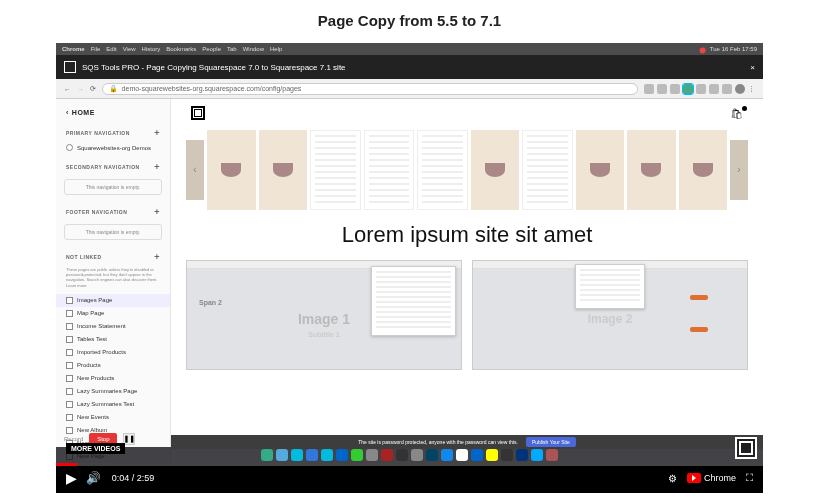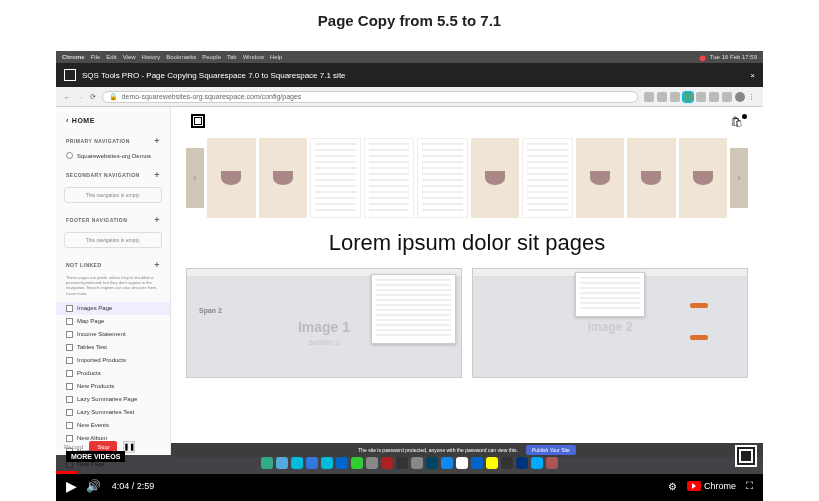--- a/index.html
+++ b/index.html
@@ -1,18 +1,18 @@
 <!DOCTYPE html>
 <html><head>
 <meta charset="utf-8">
 <style>
 * { box-sizing: border-box; margin: 0; padding: 0; }
 body { font-family: -apple-system, BlinkMacSystemFont, "Segoe UI", Helvetica, Arial, sans-serif; background: #fff; width: 819px; }
 .page-title { text-align: center; font-weight: 700; font-size: 15px; padding: 12px 0 14px; color: #222; }
-.video-frame { position: relative; width: 707px; height: 450px; background: #0c4a6e; margin: 8px auto; }
+.video-frame { position: relative; width: 707px; height: 450px; background: #0c4a6e; margin: 0 auto; }
 .screencast { position: absolute; inset: 0; bottom: 30px; background: #e1e2e6; }
 .mac-menubar { height: 12px; background: #4c4c4e; display:flex; align-items:center; gap:6px; padding:0 6px; font-size:6px; color:#ddd;}
 .mac-menubar .right { margin-left:auto; display:flex; gap:4px; align-items:center;}
 .mac-menubar span { white-space:nowrap;}
 .wysiwyg-banner { height:24px; background:#222; color:#fff; display:flex; align-items:center; padding:0 8px; font-size:8px; gap:6px;}
 .wysiwyg-banner .close { margin-left:auto;}
 .browser-chrome { height:20px; background:#f1f1f1; border-bottom:1px solid #ccc; display:flex; align-items:center; padding:0 8px; gap:6px; font-size:7px; color:#555;}
 .addr-bar { flex:1; height:12px; background:#fff; border:1px solid #ccc; border-radius:10px; display:flex; align-items:center; padding:0 6px; color:#666;}
 .ext-icons { display:flex; gap:3px; align-items:center;}
 .ext-icons .ico {width:10px; height:10px; background:#bbb; border-radius:2px;}
@@ -246,21 +246,21 @@
               </div>
             <div class="g-tile">
                 <div class="cup"></div>
               </div>
             <div class="g-tile">
                 <div class="cup"></div>
               </div>
           </div>
           <div class="g-arrow">›</div>
         </div>
-        <div class="hero-text">Lorem ipsum dolor sit pages</div>
+        <div class="hero-text">Lorem ipsum site sit amet</div>
         <div class="screens-row">
           <div class="screen-col">
             <div class="topbar"></div>
             <div class="body">
               <div style="position:absolute; left:12px; top:30px; font-size:7px; color:#888">Span 2</div>
               <div class="label">Image 1</div>
               <div style="position:absolute; left:50%; top:62%; transform:translateX(-50%); font-size:7px; color:#ccc">Subtitle 1</div>
             </div>
             <div class="overlay"></div>
           </div>
@@ -325,21 +325,21 @@
   <div class="popup-morevids" style="top:400px">MORE VIDEOS</div>
 
   <div class="corner-logo"></div>
 
   <div class="yt-controls">
     <div class="prog">
         <div class="fill"></div>
       </div>
     <span class="play">▶</span>
     <span class="vol">🔊</span>
-    <span class="time">4:04 / 2:59</span>
+    <span class="time">0:04 / 2:59</span>
     <div class="spacer"></div>
     <div class="r">
       <span>⚙</span>
       <span class="youtube-tag">
           <span class="ytico"></span>
           <span>Chrome</span>
         </span>
       <span>⛶</span>
     </div>
   </div>

